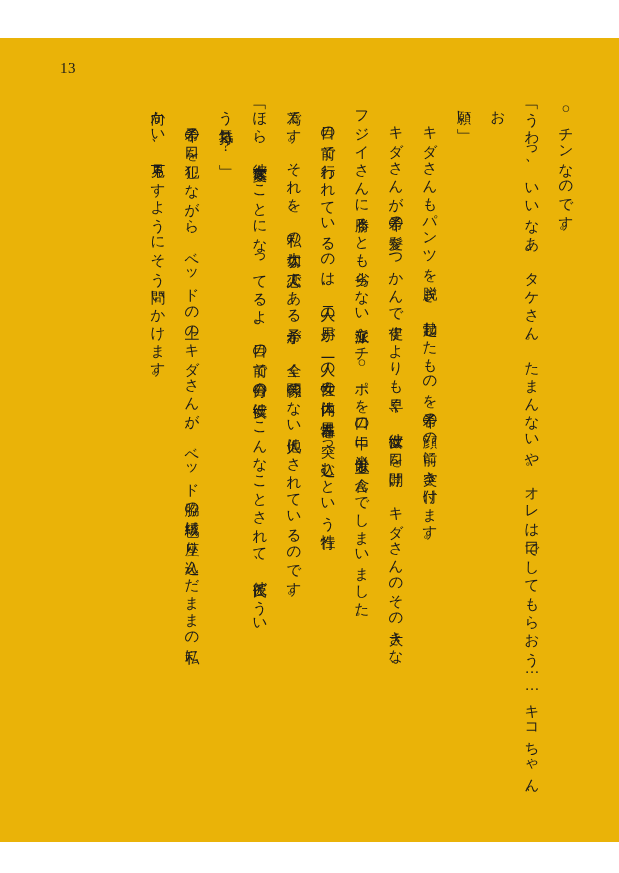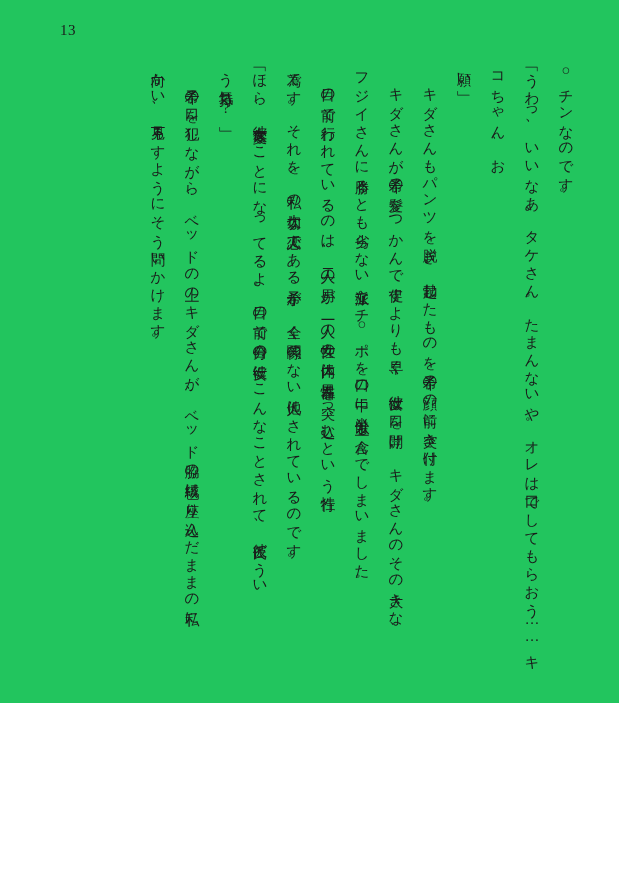--- a/index.html
+++ b/index.html
@@ -10,23 +10,24 @@
   body {
     width: 619px;
     height: 873px;
     overflow: hidden;
     font-family: "Liberation Serif", "DejaVu Serif", serif;
     color: #1a1a1a;
   }
   #page {
     position: relative;
     width: 619px;
-    height: 703px;
-    background: #22c55e;
+    height: 804px;
+    background: #eab308;
     box-sizing: border-box;
+    margin-top: 38px;
   }
   #page-number {
     position: absolute;
     top: 22px;
     left: 60px;
     font-size: 15px;
     letter-spacing: 0.5px;
     color: #1a1a1a;
     font-family: "Liberation Serif", "DejaVu Serif", serif;
   }

